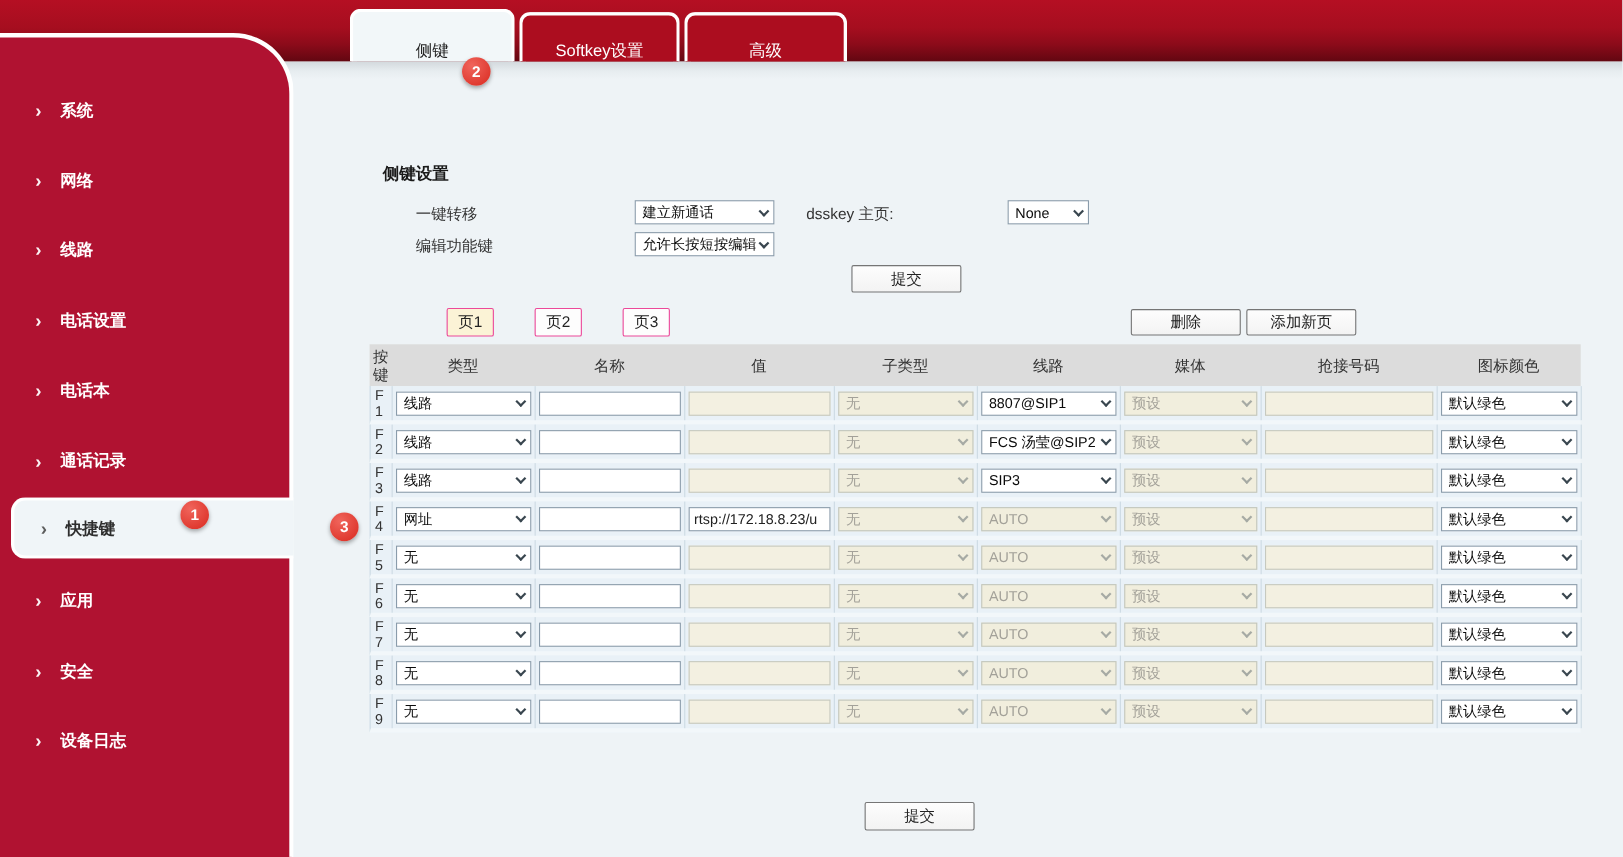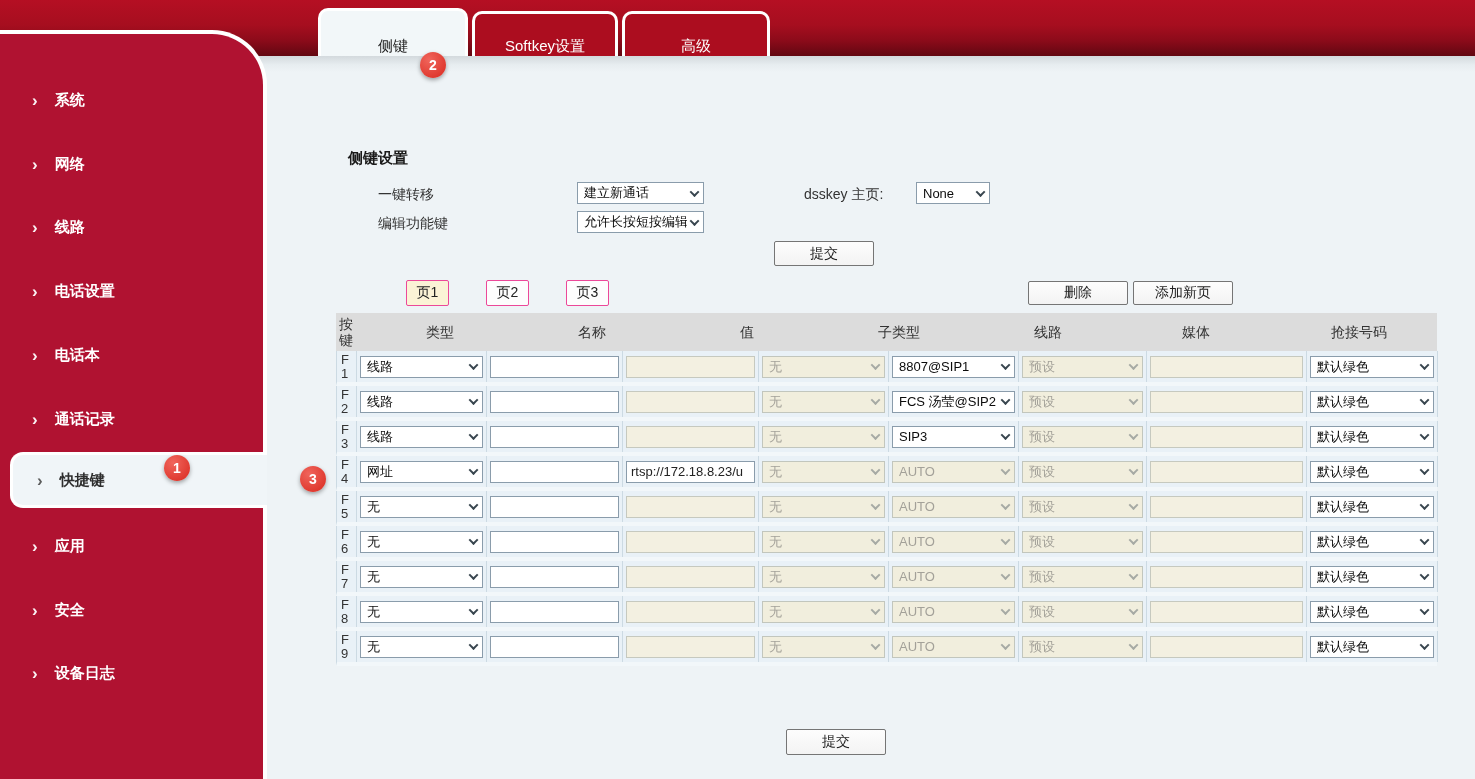--- a/index.html
+++ b/index.html
@@ -37,21 +37,21 @@
     box-shadow:0 2px 4px rgba(0,0,0,.35); z-index:9; }
   #badge-1 { left:164px; top:455px; }
   #badge-2 { left:420px; top:52px; }
   #badge-3 { left:300px; top:466px; }
 
   
   .heading { position:absolute; left:348px; top:149px; font-size:15px; font-weight:bold; color:#1a1a1a; }
   .flabel { position:absolute; font-size:14px; color:#333; }
   #lbl-transfer { left:378px; top:186px; }
   #lbl-editkey  { left:378px; top:215px; }
-  #lbl-dsskey   { left:804px; top:186px; }
+  #lbl-dsskey   { left:733px; top:186px; }
 
   
   .sel { background:#fff; border:1px solid #8a9cab; height:22px; display:flex; align-items:center;
     padding:0 5px 0 6px; font-size:13px; color:#0b0b0b; cursor:pointer; }
   .sel .txt { flex:1; overflow:hidden; white-space:nowrap; }
   .sel .chev-i { width:7px; height:7px; border-right:2px solid #39464f; border-bottom:2px solid #39464f;
     transform:rotate(45deg) translate(-1px,-1px); flex-shrink:0; margin-left:4px; }
   .sel.disabled { background:#f1eedd; border-color:#c2c6bd; color:#a3a199; cursor:default; }
   .sel.disabled .chev-i { border-color:#a6aaa4; }
 
@@ -68,21 +68,21 @@
   #btn-submit-bottom { position:absolute; left:786px;  top:729px; width:100px; height:26px; }
 
   .page-tabs { position:absolute; left:378px; top:280px; display:flex; gap:9px; }
   .ptab { width:43px; height:26px; background:#fdfdfd; border:1px solid #ec4899; border-radius:2px;
     font-size:14px; color:#222; display:flex; align-items:center; justify-content:center; cursor:pointer;margin-left:28px; }
   .ptab.active { background:#fbf3d6; }
 
   
   .dsstable { position:absolute; left:336px; top:313px; width:1101px; }
   .thead, .trow { display:grid; grid-template-columns:20px 130px 136px 136px 130px 130px 128px 160px 131px; }
-  .thead { height:38px; background:#dcdcdc; align-items:center;gap:19px; }
+  .thead { height:38px; background:#dcdcdc; align-items:center; }
   .hcell { font-size:14px; color:#333; text-align:center; line-height:16px; word-break:break-all; padding:0 1px; }
   .trow { height:35px; background:#e9f1f7; border-bottom:4px solid #f2f7fa; border-left:1px solid #ccdae3; }
   .cell { display:flex; align-items:center; padding:0 3px; border-right:1px solid #ccdae3; height:100%; }
   .cell .sel { width:100%; }
   .keytxt { font-size:13px; color:#333; line-height:14px; word-break:break-all; width:16px; padding-left:1px; }
   .inp { width:100%; height:22px; background:#fff; border:1px solid #8a9cab; font-size:13px; color:#222;
     padding:0 4px; font-family:"Liberation Sans", sans-serif; }
   .inp.disabled { background:#f3f0e1; border-color:#c6c9bf; }
 </style>
 </head>

